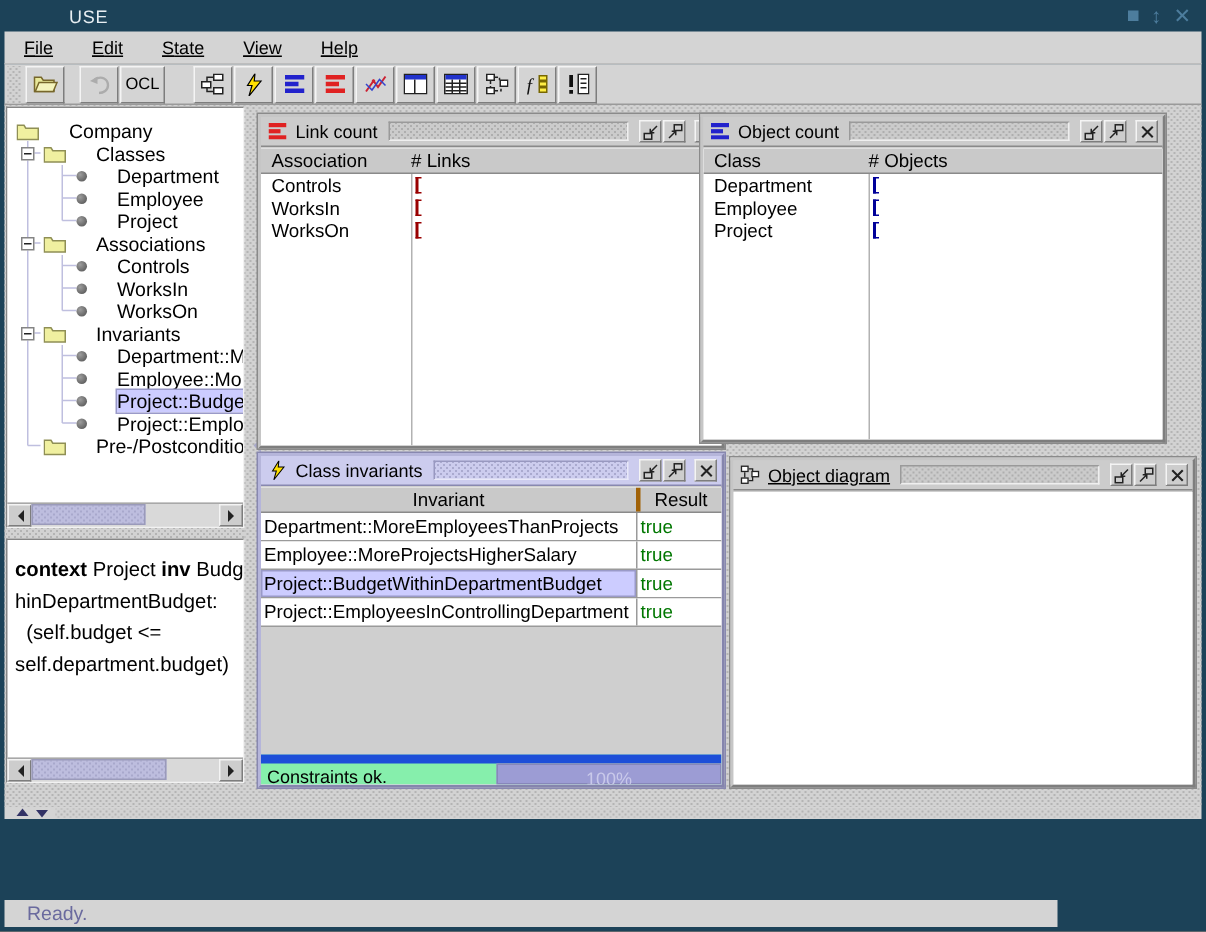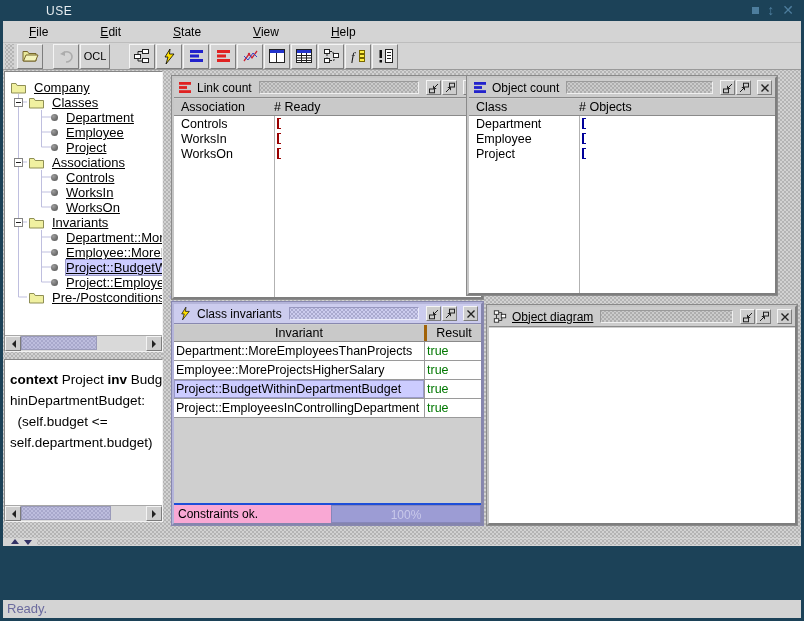--- a/index.html
+++ b/index.html
@@ -33,35 +33,35 @@
     border-color:#9898c0 #e8e8f8 #e8e8f8 #9898c0;
   }
   
   #titlebar{position:absolute;left:0;top:0;width:804px;height:21px;background:#1c4258;display:flex;align-items:center;}
   #titlebar .ttl{color:#e8eef2;font-size:12px;margin-left:46px;letter-spacing:.5px;}
   #wctrls{position:absolute;right:10px;top:3px;display:flex;align-items:center;gap:8px;}
   .wbox{width:7px;height:7px;background:#4d7d9d;}
   .warrow,.wclose{color:#4d7d9d;font-weight:bold;font-size:14px;line-height:14px;}
   
   #menubar{position:absolute;left:3px;top:21px;width:798px;height:22px;background:#d4d4d4;border-bottom:1px solid #bdbdbd;display:flex;align-items:center;}
-  .mitem{display:inline-block;padding:2px 26px;color:#000;}
+  .mitem{display:inline-block;padding:2px 13px;color:#000;text-decoration:underline;}
   .mitem::first-letter{text-decoration:underline;}
   #toolbar{position:absolute;left:3px;top:43px;width:798px;height:27px;background:#d4d4d4;border-bottom:1px solid #9a9a9a;display:flex;align-items:center;}
   #tbhandle{width:9px;height:25px;margin:0 3px 0 2px;}
   .tbtn{width:26px;height:25px;margin-right:1px;background:#d4d4d4;border:1px solid;border-color:#f4f4f4 #7d7d7d #7d7d7d #f4f4f4;display:flex;align-items:center;justify-content:center;padding:0;}
   .tbtn.dis svg{opacity:.55;}
   .tbtn.wide{width:30px;font-size:11px;font-family:"Liberation Sans",sans-serif;}
   .tsp{width:9px;}
   
   #main{position:absolute;left:3px;top:70px;width:798px;height:468px;}
   
   #treepanel{position:absolute;left:1px;top:1px;width:159px;height:281px;background:#fff;border:1px solid #868686;border-color:#868686 #f2f2f2 #f2f2f2 #868686;}
   #treeview{position:absolute;left:0;top:0;right:0;bottom:16px;overflow:hidden;background:#fff;}
   .trow{position:absolute;left:0;height:15px;width:300px;display:flex;align-items:center;font-size:13px;white-space:nowrap;}
-  .trow .lbl{margin-left:8px;text-decoration:underline;}
+  .trow .lbl{margin-left:20px;}
   .trow .lbl.sel{background:#ccccff;outline:1px solid #9a9ac8;}
   .hdl{position:absolute;width:9px;height:9px;background:#fff;border:1px solid #848484;display:flex;align-items:center;justify-content:center;}
   .hdl i{display:block;width:5px;height:1px;background:#222;}
   .dot{width:7px;height:7px;border-radius:50%;background:radial-gradient(circle at 35% 35%,#9d9d9d,#4d4d4d);flex:none;}
   #treelines{position:absolute;left:0;top:0;}
   
   .hscroll{position:absolute;left:0;bottom:0;height:16px;right:0;display:flex;background:#d6d6d6;border-top:1px solid #a8a8a8;}
   .sbtn{width:16px;height:15px;background:#cdcdcd;border:1px solid;border-color:#f4f4f4 #7d7d7d #7d7d7d #f4f4f4;display:flex;align-items:center;justify-content:center;flex:none;}
   .tri-l{width:0;height:0;border:4px solid transparent;border-right-color:#222;margin-right:3px;}
   .tri-r{width:0;height:0;border:4px solid transparent;border-left-color:#222;margin-left:3px;}
@@ -95,33 +95,33 @@
   .mark.blue{border-color:#000099;}
   
   .ithead{height:17px;background:#c9c9c9;border-bottom:1px solid #8a8a8a;display:flex;font-size:12.5px;}
   .ithead .c1{flex:1;text-align:center;line-height:16px;}
   .ithead .c2{width:57px;text-align:center;line-height:16px;border-left:3px solid #a16207;}
   .irow{height:19px;display:flex;border-bottom:1px solid #9a9a9a;background:#fff;font-size:12.5px;}
   .irow .nm{flex:1;line-height:18px;padding-left:2px;white-space:nowrap;overflow:hidden;text-overflow:ellipsis;}
   .irow .nm.sel{background:#ccccff;outline:1px solid #9a9ac8;outline-offset:-1px;}
   .irow .rs{width:57px;border-left:1px solid #9a9a9a;line-height:18px;padding-left:2px;color:#007700;}
   .ifiller{flex:1;background:#cfcfcf;}
-  .istatus{height:20px;background:#f9a8d4;border-top:2px solid #1d4ed8;display:flex;align-items:stretch;}
+  .istatus{height:20px;background:#86efac;border-top:6px solid #1d4ed8;display:flex;align-items:stretch;}
   .istatus .stxt{flex:1;line-height:19px;padding-left:4px;}
   .progress{width:150px;background:#9c9cd4;color:#c9c9ea;text-align:center;line-height:19px;border:1px solid #8787ba;}
   .invbody{display:flex;flex-direction:column;position:absolute;left:0;top:0;right:0;bottom:0;}
   
   #hdivider{position:absolute;left:3px;top:538px;width:798px;height:8px;background:#d4d4d4;}
   #hdivider .band{position:absolute;left:34px;top:1px;right:2px;height:6px;}
   .tri-u{position:absolute;left:8px;top:1px;width:0;height:0;border:4px solid transparent;border-bottom:5px solid #333366;border-top:none;}
   .tri-d{position:absolute;left:21px;top:2px;width:0;height:0;border:4px solid transparent;border-top:5px solid #333366;border-bottom:none;}
   #logpanel{position:absolute;left:3px;top:546px;width:798px;height:54px;background:#d4d4d4;}
   #loglabel{position:absolute;left:6px;top:0px;color:#6a6a9e;font-size:13px;}
   #logbox{position:absolute;left:3px;top:13px;right:3px;bottom:1px;background:#fff;border:1px solid #8a8a8a;border-color:#8a8a8a #f0f0f0 #f0f0f0 #8a8a8a;}
-  #statusbar{position:absolute;left:3px;top:600px;width:798px;height:18px;background:#d4d4d4;color:#6a6a9e;font-size:13px;line-height:17px;padding-left:4px;}
+  #statusbar{position:absolute;left:3px;top:600px;width:702px;height:18px;background:#d4d4d4;color:#6a6a9e;font-size:13px;line-height:17px;padding-left:15px;}
   svg{display:block;}
 </style>
 </head>
 <body>
 
 <div id="window">
 
   <div id="titlebar">
     <span class="ttl">USE</span>
     <div id="wctrls">
@@ -420,21 +420,21 @@
           </button>
         <button class="fbtn close">
             <svg width="12" height="12" viewBox="0 0 12 12" stroke="#222" stroke-width="1.4">
               <path d="M2.5 2.5 L9.5 9.5 M9.5 2.5 L2.5 9.5"></path>
             </svg>
           </button>
       </div>
       <div class="fcontent">
         <div class="cthead">
           <span style="width:100px;padding-left:7px;">Association</span>
-          <span># Ready</span>
+          <span># Links</span>
         </div>
         <div class="coldiv" style="left:100px;"></div>
         <div class="crow">
             <span style="width:100px;padding-left:7px;">Controls</span>
             <span class="mark red"></span>
           </div>
         <div class="crow">
             <span style="width:100px;padding-left:7px;">WorksIn</span>
             <span class="mark red"></span>
           </div>

